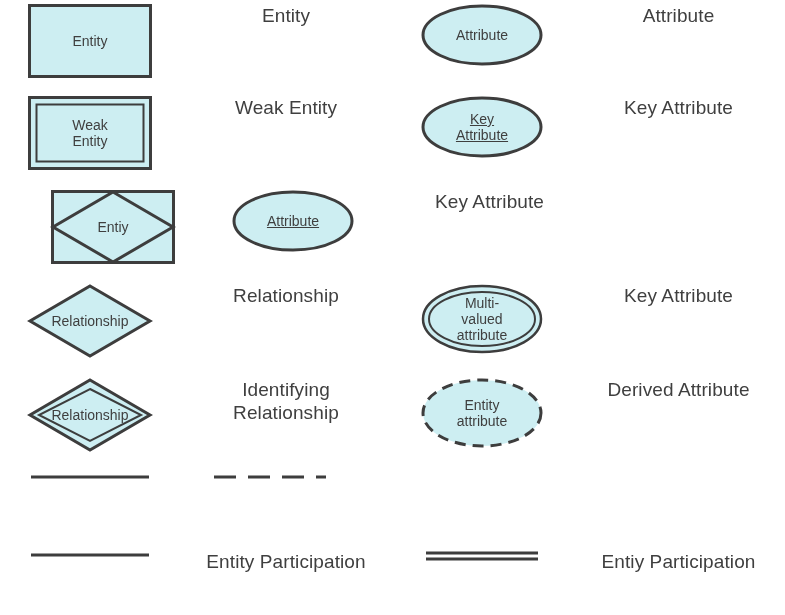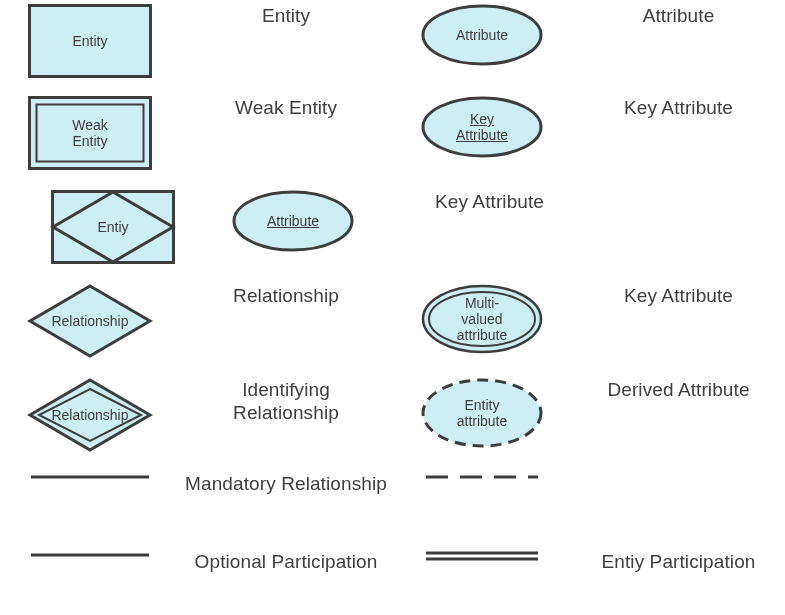--- a/index.html
+++ b/index.html
@@ -199,41 +199,38 @@
       </div>
     </div>
     <div class="legend-row" style="top:472px;height:78px;">
       <div class="cell cell-shape-left">
         <span class="shape-wrap line-sample">
           <svg class="shape-svg" width="118" height="10" viewBox="0 0 118 10" xmlns="http://www.w3.org/2000/svg">
             <line x1="0" y1="5" x2="118" y2="5" stroke="#3d3d3d" stroke-width="3"></line>
           </svg>
         </span>
       </div>
-      <div class="cell cell-label-left">
-        <span class="legend-label">Mandatory Relationship</span>
-      </div>
       <div class="cell cell-shape-right">
         <span class="shape-wrap line-sample">
           <svg class="shape-svg" width="112" height="10" viewBox="0 0 112 10" xmlns="http://www.w3.org/2000/svg">
             <line x1="0" y1="5" x2="112" y2="5" stroke="#3d3d3d" stroke-width="3" stroke-dasharray="22 12"></line>
           </svg>
         </span>
       </div>
     </div>
     <div class="legend-row" style="top:550px;height:65px;">
       <div class="cell cell-shape-left">
         <span class="shape-wrap line-sample">
           <svg class="shape-svg" width="118" height="10" viewBox="0 0 118 10" xmlns="http://www.w3.org/2000/svg">
             <line x1="0" y1="5" x2="118" y2="5" stroke="#3d3d3d" stroke-width="3"></line>
           </svg>
         </span>
       </div>
       <div class="cell cell-label-left">
-        <span class="legend-label">Optional Participation</span>
+        <span class="legend-label">Entity Participation</span>
       </div>
       <div class="cell cell-shape-right">
         <span class="shape-wrap line-sample">
           <svg class="shape-svg" width="112" height="12" viewBox="0 0 112 12" xmlns="http://www.w3.org/2000/svg">
             <line x1="0" y1="3" x2="112" y2="3" stroke="#3d3d3d" stroke-width="3"></line>
             <line x1="0" y1="9" x2="112" y2="9" stroke="#3d3d3d" stroke-width="3"></line>
           </svg>
         </span>
       </div>
       <div class="cell cell-label-right">

